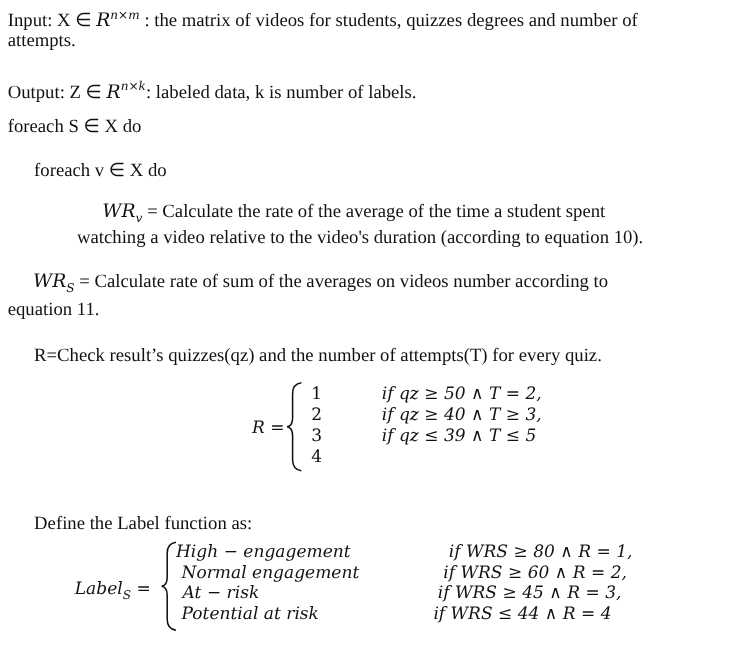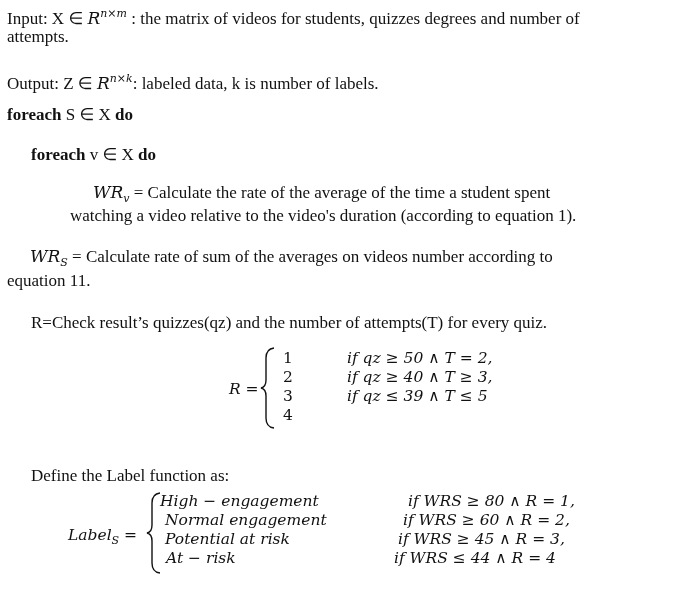--- a/index.html
+++ b/index.html
@@ -1,19 +1,19 @@
 <!DOCTYPE html>
 <html><head>
 <meta charset="utf-8">
 <style>
   html, body { margin:0; padding:0; background:#ffffff; }
   body { width:675px; height:595px; position:relative; overflow:hidden;
          font-family:"Liberation Serif", serif; color:#111; font-size:17px; }
   .ln { position:absolute; white-space:nowrap; line-height:20px; }
-  .b { font-weight:bold; }
+  .b { font-weight:normal; }
   .mi { font-style:italic; font-family:"DejaVu Serif", serif; }
   .sup { font-size:11px; vertical-align:super; font-style:italic; font-family:"DejaVu Serif", serif; }
   .sub { font-size:11px; vertical-align:sub; font-style:italic; font-family:"DejaVu Serif", serif; }
   .brace { position:absolute; font-family:"DejaVu Serif", serif; color:#111; }
   .case { position:absolute; font-family:"DejaVu Serif", serif; font-style:italic; font-size:15.5px; line-height:19px; }
   .case div { height:19px; white-space:nowrap; }
 </style>
 </head>
 <body>
 
@@ -30,21 +30,21 @@
   <span class="b">foreach</span><span> S ∈ X </span><span class="b">do</span>
 </div>
 
 <div class="ln" style="left:31px; top:145px;">
   <span class="b">foreach</span><span> v ∈ X </span><span class="b">do</span>
 </div>
 
 <div class="ln" style="left:93px; top:182px;">
   <span class="mi" style="font-size:17px;">WR</span><span class="sub">v</span><span> = </span><span>Calculate the rate of the average of the time a student spent</span>
 </div>
-<div class="ln" style="left:70px; top:206px;">watching a video relative to the video's duration (according to equation 1).</div>
+<div class="ln" style="left:70px; top:206px;">watching a video relative to the video's duration (according to equation 10).</div>
 
 <div class="ln" style="left:30px; top:246px;">
   <span class="mi" style="font-size:17px;">WR</span><span class="sub">S</span><span> = </span><span>Calculate rate of sum of the averages on videos number according to</span>
 </div>
 <div class="ln" style="left:7px; top:271px;">equation 11.</div>
 
 <div class="ln" style="left:31px; top:313px;font-family:Liberation Serif, serif;">R=Check result’s quizzes(qz) and the number of attempts(T) for every quiz.</div>
 
 <div class="case" style="left:229px; top:380px; font-style:italic;">R =</div>
 <svg class="brace" style="left:260px; top:346px;" width="16" height="84" viewBox="0 0 16 84">
@@ -66,21 +66,21 @@
 
 <div class="case" style="left:68px; top:526px;">
   <span>Label</span><span style="font-size:11px; vertical-align:sub;">S</span><span> =</span>
 </div>
 <svg class="brace" style="left:146px; top:491px;" width="16" height="84" viewBox="0 0 16 84">
   <path d="M14 2 Q6 3 6 12 L6 34 Q6 41 1 42 Q6 43 6 50 L6 72 Q6 81 14 82" fill="none" stroke="#111" stroke-width="1.4"></path>
 </svg>
 <div class="case" style="left:160px; top:492px;">
   <div>High − engagement</div>
   <div style="padding-left:5px;">Normal engagement</div>
+  <div style="padding-left:6px;">At − risk</div>
   <div style="padding-left:5px;">Potential at risk</div>
-  <div style="padding-left:6px;">At − risk</div>
 </div>
 <div class="case" style="left:394px; top:492px;">
   <div style="padding-left:14px;">if WRS ≥ 80 ∧ R = 1,</div>
   <div style="padding-left:9px;">if WRS ≥ 60 ∧ R = 2,</div>
   <div style="padding-left:4px;">if WRS ≥ 45 ∧  R = 3,</div>
   <div>if WRS ≤ 44  ∧  R = 4</div>
 </div>
 
 </body></html>

